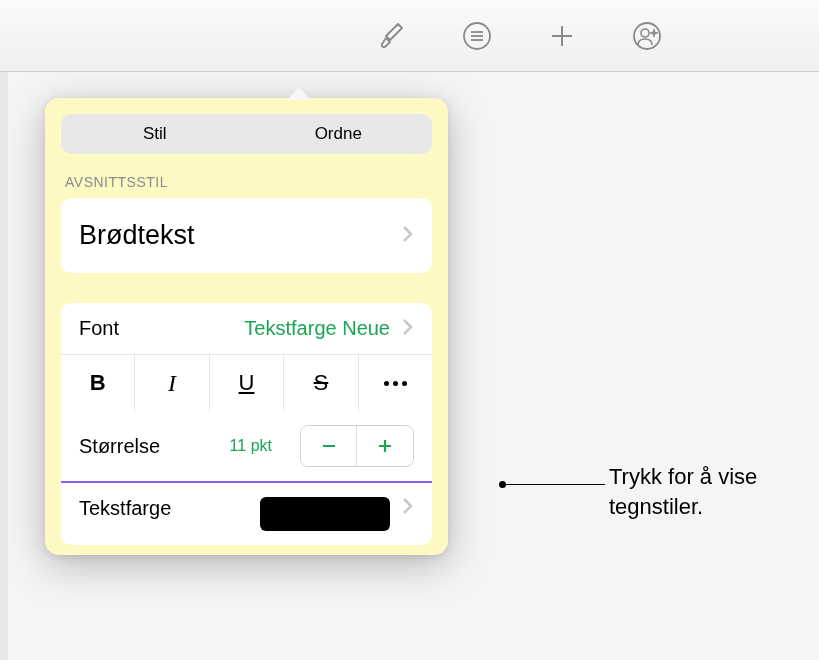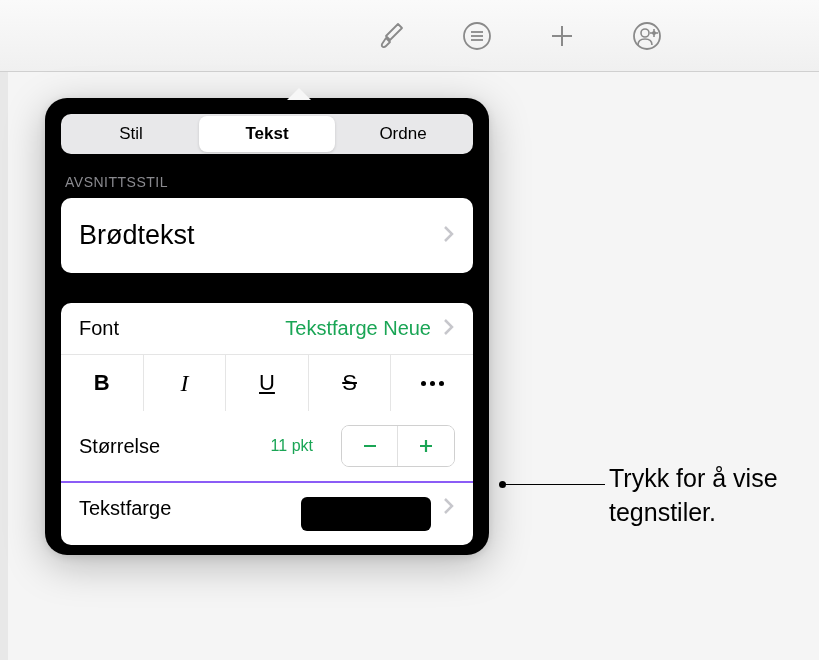--- a/index.html
+++ b/index.html
@@ -35,23 +35,23 @@
       align-items: center;
       justify-content: center;
       color: #8a8a8a;
       cursor: pointer;
     }
     
     .popover {
       position: absolute;
       top: 98px;
       left: 45px;
-      width: 444px;
-      background: #000000;
-      border-radius: 22px;
+      width: 403px;
+      background: #fef9c3;
+      border-radius: 14px;
       box-shadow: 0 10px 40px rgba(0,0,0,0.25), 0 2px 8px rgba(0,0,0,0.1);
       padding-bottom: 10px;
     }
     
     .popover::before {
       content: '';
       position: absolute;
       top: -10px;
       left: 242px;
       width: 0;
@@ -234,21 +234,21 @@
       width: 130px;
       height: 34px;
       border-radius: 6px;
       margin-right: 12px;
     }
     
     .callout {
       position: absolute;
       top: 462px;
       left: 609px;
-      font-size: 25px;
+      font-size: 22px;
       color: #000;
       line-height: 1.35;
     }
     
     .callout-line {
       position: absolute;
       top: 484px;
       left: 503px;
       width: 102px;
       height: 1px;
@@ -308,21 +308,20 @@
     </svg>
   </div>
 </div>
 
 <div class="left-strip"></div>
 
 <div class="popover">
 
   <div class="segment-control">
     <div class="segment">Stil</div>
-    <div class="segment active">Tekst</div>
     <div class="segment">Ordne</div>
   </div>
 
   <div class="section-label">AVSNITTSSTIL</div>
 
   <div class="card">
     <div class="paragraph-style-row">
       <span class="paragraph-style-name">Brødtekst</span>
       <span class="chevron">
         <svg width="12" height="18" viewBox="0 0 12 18">

